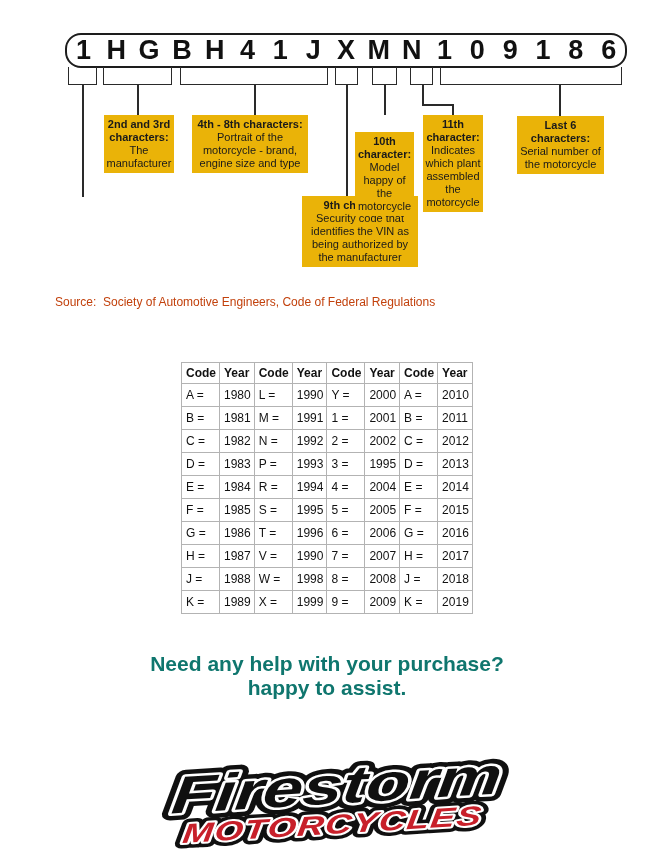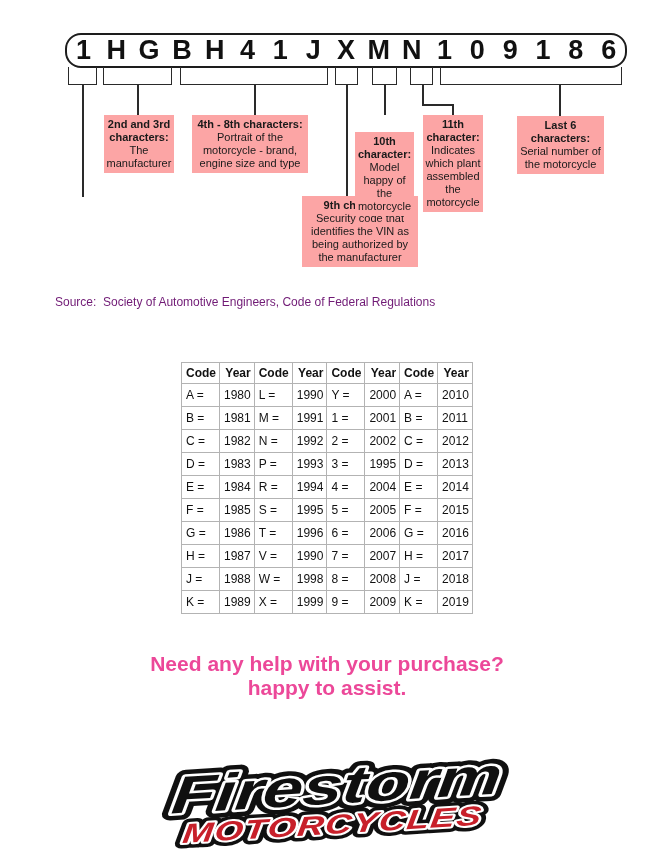--- a/index.html
+++ b/index.html
@@ -42,71 +42,71 @@
     border-right: 1.5px solid #2a2a2a;
     border-bottom: 1.5px solid #2a2a2a;
     box-sizing: border-box;
   }
   .vline { position: absolute; width: 1.5px; background: #2a2a2a; }
   .hline { position: absolute; height: 1.5px; background: #2a2a2a; }
 
   
   .ann {
     position: absolute;
-    background: #fca5a5;
+    background: #eab308;
     font-size: 11px;
     line-height: 13px;
     text-align: center;
     padding: 3px 1px;
     box-sizing: border-box;
     color: #1a1a1a;
   }
   .ann .hd { font-weight: bold; }
 
   
   .source-note {
     position: absolute;
     left: 55px; top: 295px;
     font-size: 12px;
     white-space: pre;
-    color: #701a75;
+    color: #c2410c;
     text-align: center;
   }
 
   
   .year-table {
     position: absolute;
     left: 181px; top: 362px;
     border-collapse: collapse;
     font-size: 12px;
     color: #111;
   }
   .year-table th, .year-table td {
     border: 1px solid #b3b3b3;
     padding: 0 3px 0 4px;
     text-align: left;
     font-weight: normal;
     height: 23px;
     box-sizing: border-box;
     background: #fff;
   }
-  .year-table th { font-weight: bold; height: 21px; text-align: right; }
+  .year-table th { font-weight: bold; height: 21px; }
   .year-table th:nth-child(odd), .year-table td:nth-child(odd) { width: 38px; }
   .year-table th:nth-child(even), .year-table td:nth-child(even) { width: 34px; }
 
   
   .help-msg {
     position: absolute;
     left: 0; top: 652px;
     width: 654px;
     text-align: center;
     font-weight: bold;
     font-size: 21px;
     line-height: 24px;
-    color: #ec4899;
+    color: #0f766e;
   }
 
   
   .logo-wrap {
     position: absolute;
     left: 50%; top: 752px;
     transform: translateX(-50%);
     width: 400px; height: 105px;
   }
   .logo-wrap svg text {

